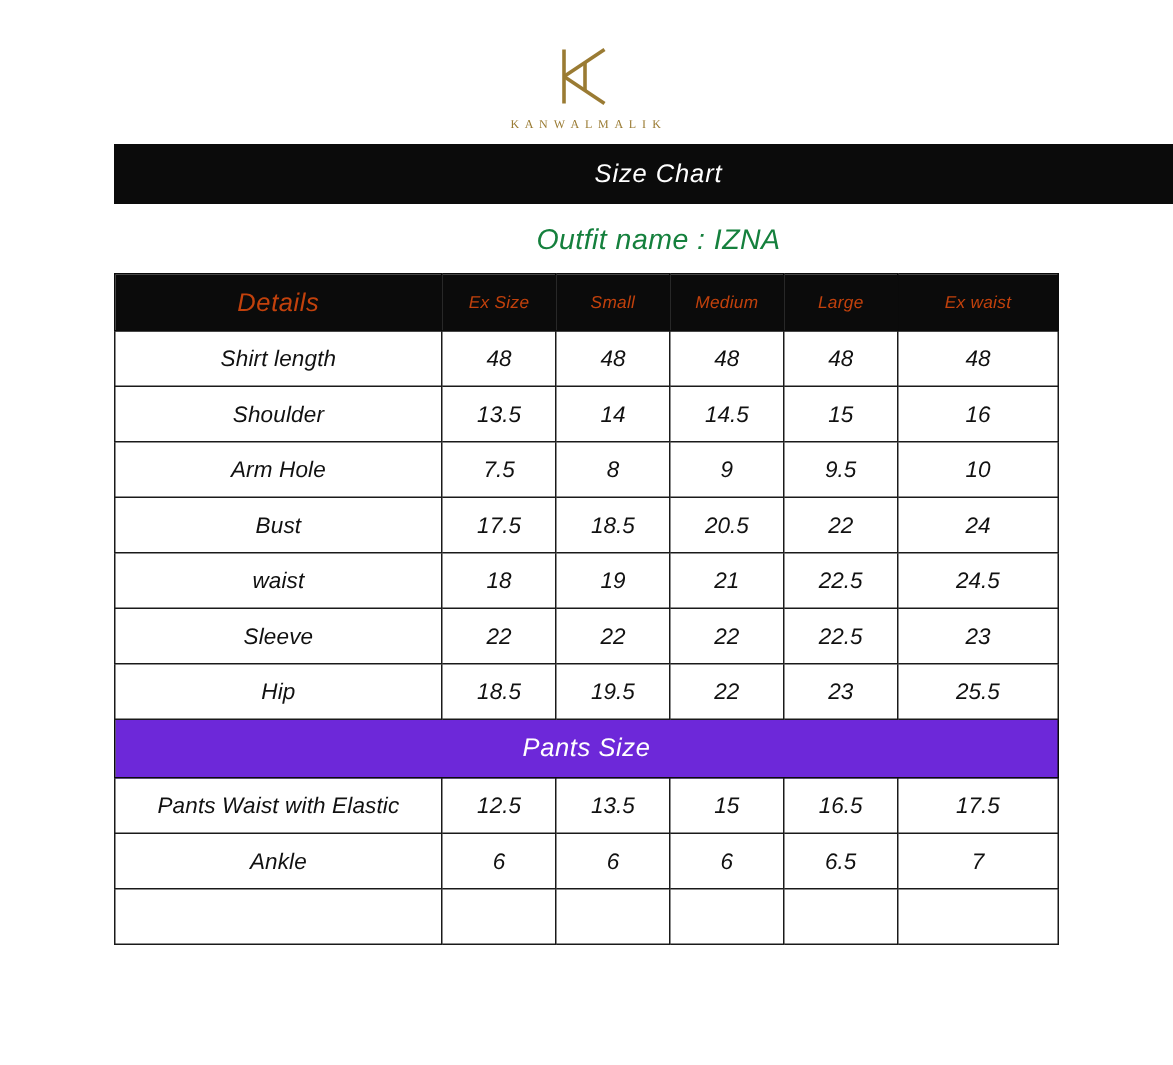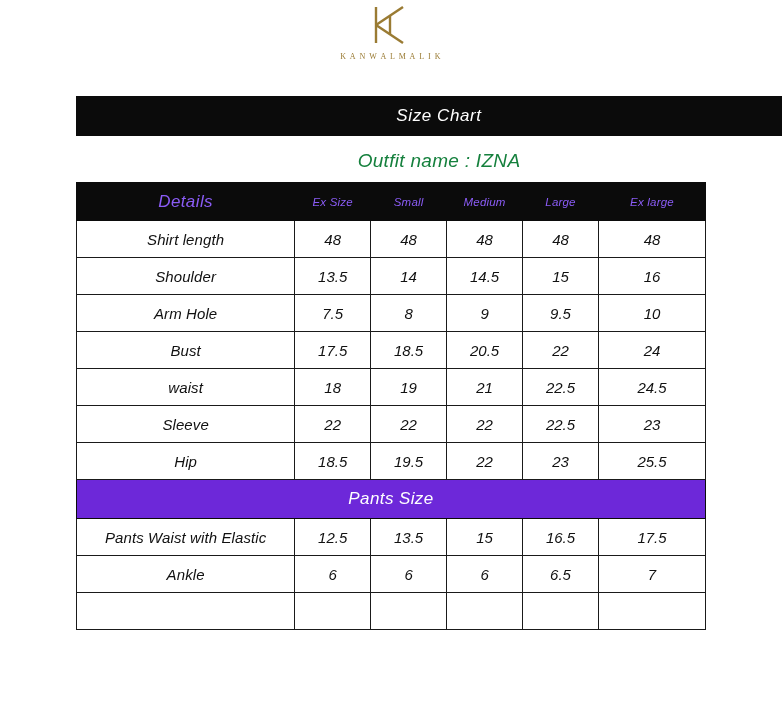--- a/index.html
+++ b/index.html
@@ -17,21 +17,21 @@
   .page {
     position: relative;
     width: 782px;
     height: 710px;
     background: #ffffff;
   }
 
   
   .brand {
     width: 100%;
-    padding-top: 3px;
+    padding-top: 29px;
     display: flex;
     flex-direction: column;
     align-items: center;
   }
   .brand-mark {
     width: 44px;
     height: 44px;
     position: relative;
   }
   .brand-name {
@@ -82,21 +82,21 @@
     font-weight: normal;
   }
 
   col.c-label { width: 204px; }
   col.c-size  { width: 71px; }
   col.c-size-last { width: 100px; }
 
   
   tr.head td {
     background: #0b0b0b;
-    color: #8b5cf6;
+    color: #c2410c;
     height: 35px;
     border-color: #0b0b0b;
   }
   td.head-details {
     font-size: 17px;
     letter-spacing: 0.4px;
   }
   td.head-size {
     font-size: 11.5px;
     letter-spacing: 0.2px;
@@ -161,21 +161,21 @@
         <col class="c-size">
         <col class="c-size-last">
       </colgroup>
       <tbody>
         <tr class="head">
           <td class="head-details">Details</td>
           <td class="head-size">Ex Size</td>
           <td class="head-size">Small</td>
           <td class="head-size">Medium</td>
           <td class="head-size">Large</td>
-          <td class="head-size">Ex large</td>
+          <td class="head-size">Ex waist</td>
         </tr>
 
         <tr class="data">
           <td class="rowlabel">Shirt length</td>
           <td class="val">48</td>
           <td class="val">48</td>
           <td class="val">48</td>
           <td class="val">48</td>
           <td class="val">48</td>
         </tr>

